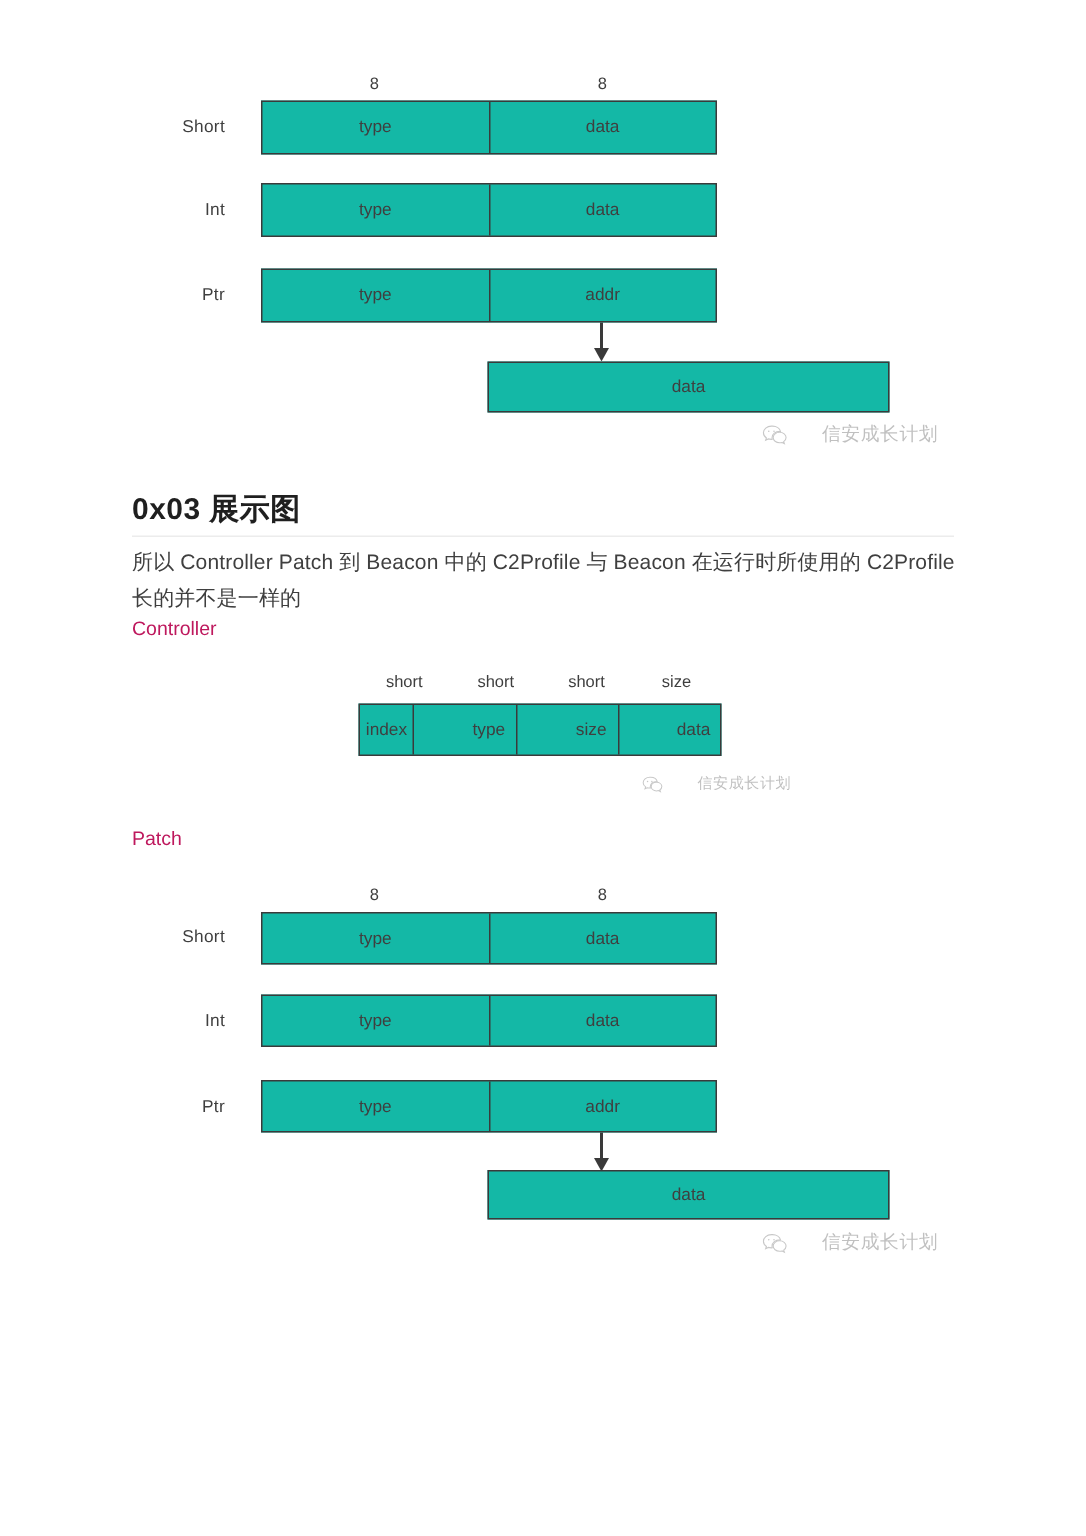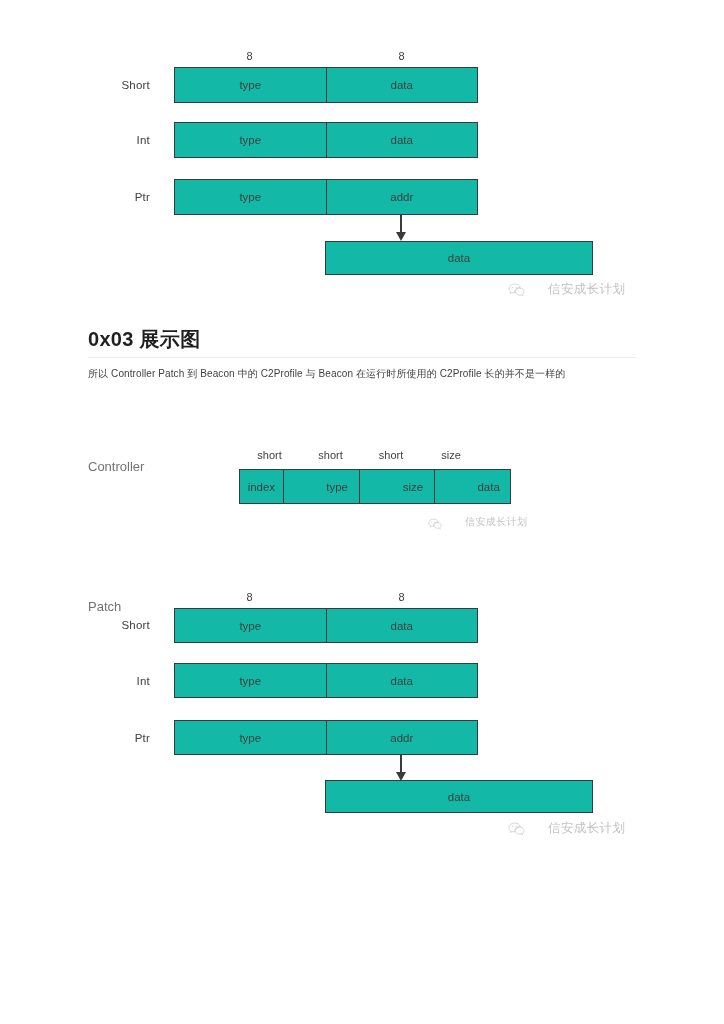--- a/index.html
+++ b/index.html
@@ -111,30 +111,29 @@
     letter-spacing: .3px;
     white-space: nowrap;
   }
   .hr {
     position: absolute;
     height: 1px;
     background: #ececec;
   }
   .para {
     position: absolute;
-    font-size: 10px;
+    font-size: 14px;
     line-height: 24px;
     color: #3f3f3f;
     letter-spacing: .1px;
   }
   .plain-label {
     position: absolute;
     font-size: 13px;
-    color: #737373;
-    margin-top: 48px;
+    color: #be185d;
   }
 </style>
 </head>
 <body>
 
 <div class="page">
 
   <div class="diagram" style="left:0; top:0; width:724px; height:310px;">
 
     <div class="size-label" style="left:174px; top:50px; width:151px;">8</div>
@@ -184,21 +183,21 @@
 
   <div class="plain-label" style="left:88px; top:411px;">Controller</div>
 
   <div class="diagram" style="left:0; top:0; width:724px; height:0;">
 
     <div class="size-label" style="left:239px; top:449px; width:61px;">short</div>
     <div class="size-label" style="left:300px; top:449px; width:61px;">short</div>
     <div class="size-label" style="left:361px; top:449px; width:60px;">short</div>
     <div class="size-label" style="left:421px; top:449px; width:60px;">size</div>
 
-    <div class="struct" style="left:239px; top:469px; width:272px; height:35px;gap:32px;">
+    <div class="struct" style="left:239px; top:469px; width:242px; height:35px;gap:32px;">
       <div class="cell">index</div>
       <div class="cell">type</div>
       <div class="cell">size</div>
       <div class="cell">data</div>
     </div>
 
     <div class="watermark wm-sm" style="left:428px; top:515px;">
       <span class="wm-logo">
         <svg viewBox="0 0 34 28" width="14" height="12" aria-hidden="true">
           <path d="M12.5 2.2C6.6 2.2 1.9 6.1 1.9 11c0 2.8 1.6 5.3 4 6.9l-1 3.1 3.5-1.8c1.3.4 2.7.6 4.1.6.4 0 .8 0 1.2-.1-.2-.7-.3-1.4-.3-2.1 0-4.7 4.5-8.5 10.1-8.5.4 0 .8 0 1.1.1-.8-4-5.3-7-10.6-7z" fill="none" stroke="#a8a8a8" stroke-width="1.7"></path>

